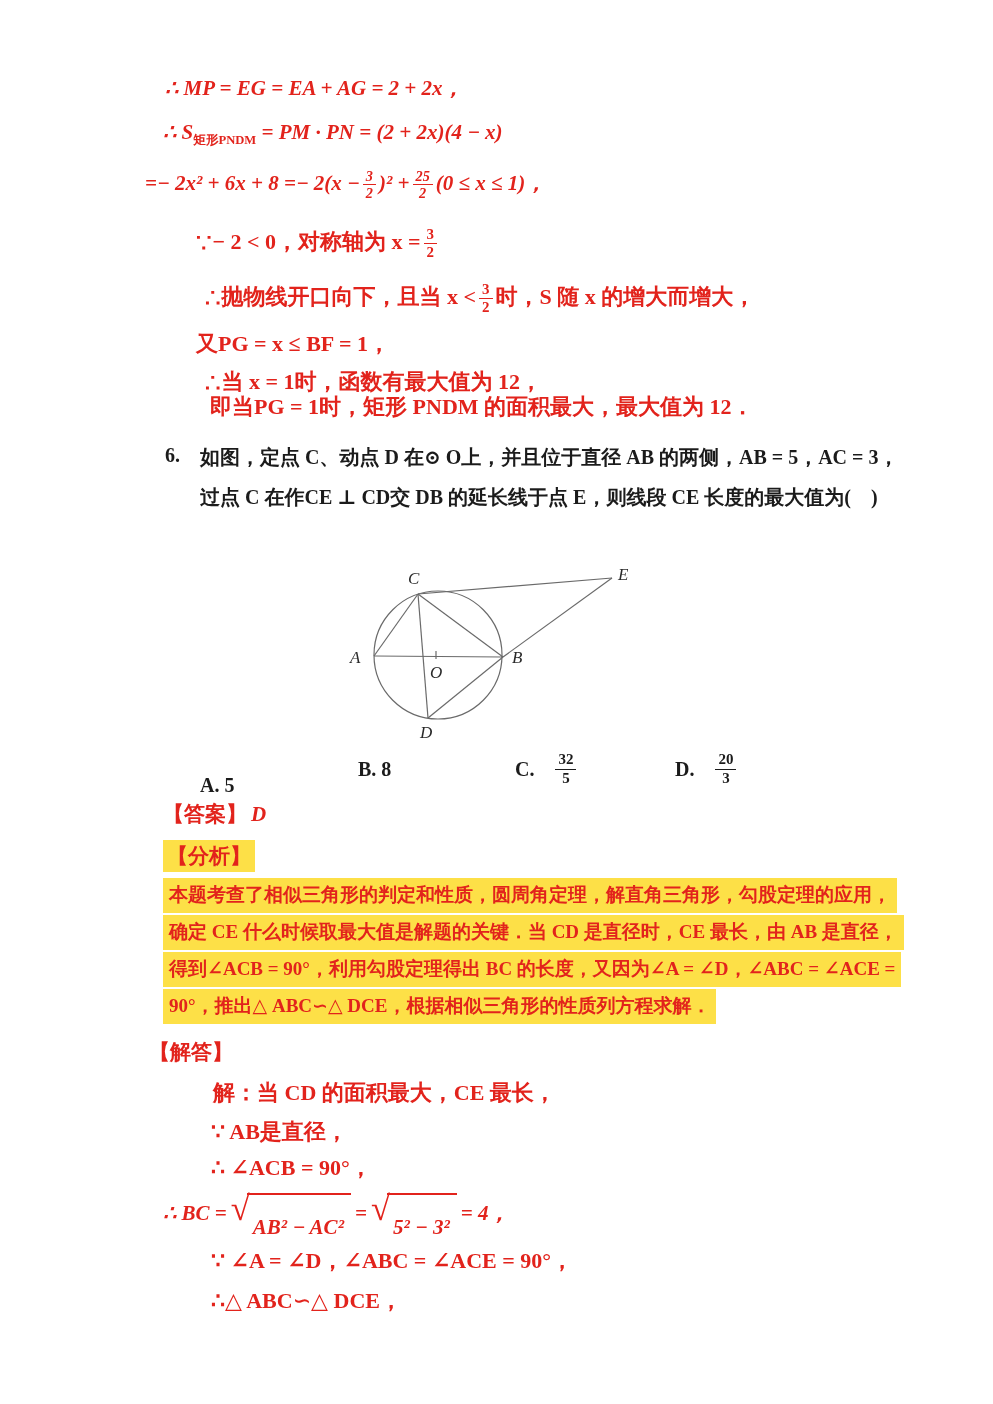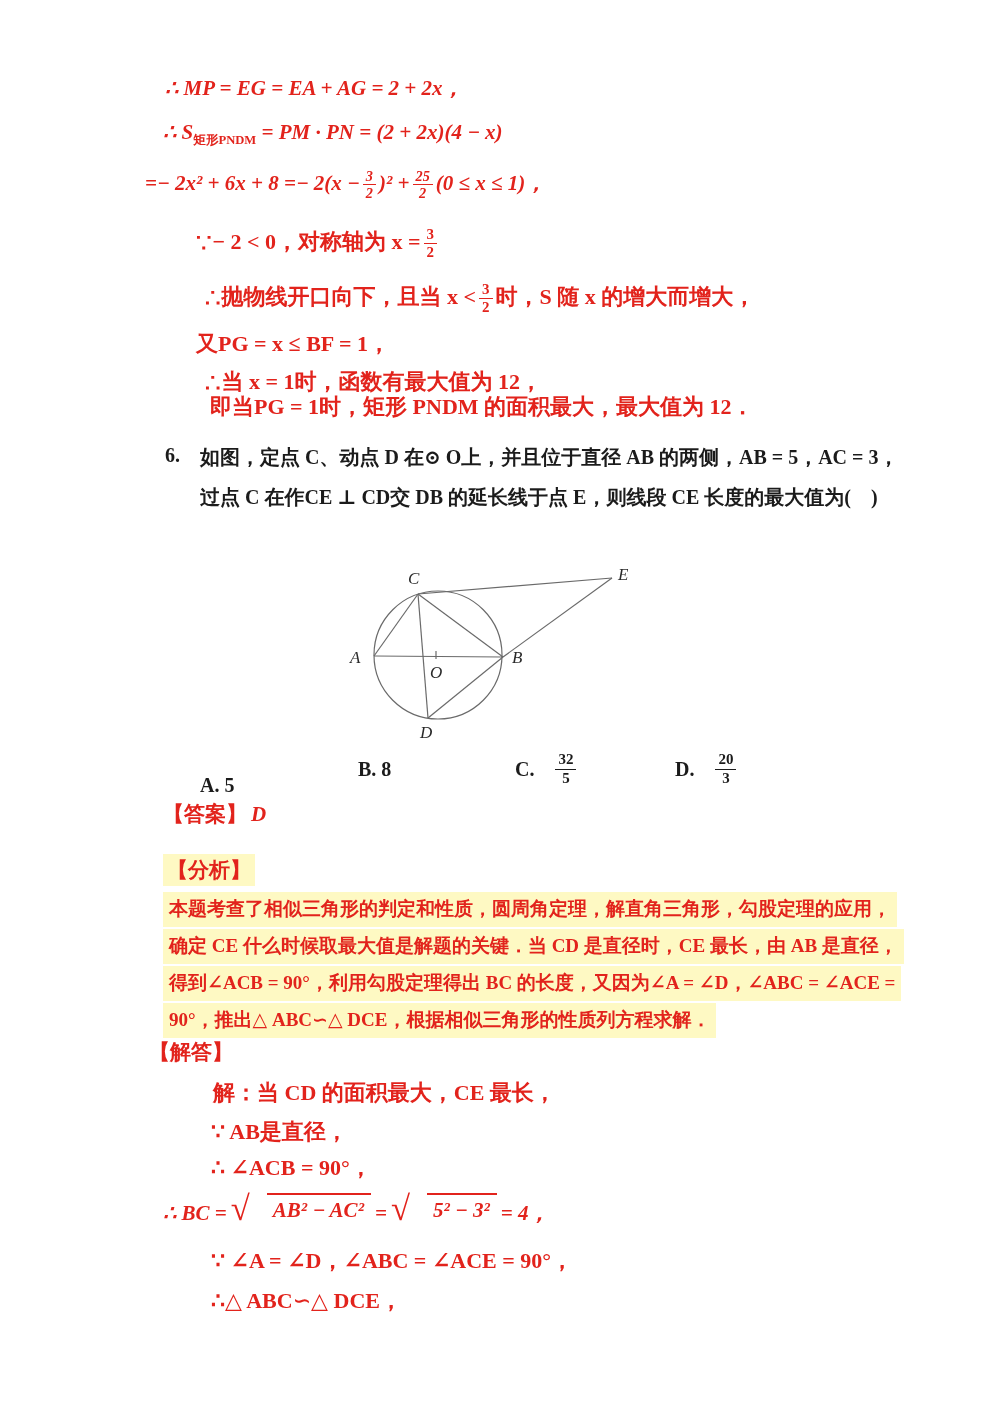--- a/index.html
+++ b/index.html
@@ -10,22 +10,22 @@
   .f-math{font-size:21px;font-style:italic;}
   .f-mix{font-size:22px;font-style:normal;margin-left:48px;}
   .blk{font-size:20px;font-weight:bold;color:#1b1b1b;}
   .frac{display:inline-flex;flex-direction:column;align-items:center;vertical-align:middle;
         font-size:0.68em;line-height:1.15;margin:0 3px;}
   .frac .num{border-bottom:1.5px solid currentColor;padding:0 3px;}
   .frac .den{padding:0 3px;}
   .subtxt{font-size:0.60em;font-style:normal;vertical-align:-5px;}
   .sqrt{display:inline-flex;align-items:flex-start;margin:0 4px;}
   .sqrt .radsym{font-size:1.65em;line-height:0.95;font-weight:normal;margin-right:-3px;}
-  .sqrt .radicand{border-top:2px solid currentColor;padding:3px 7px 0 6px;margin-top:1px;margin-left:20px;}
-  .hl{background:#fef9c3;padding:4px 6px 5px 6px;display:inline-block;margin-top:14px;}
+  .sqrt .radicand{border-top:2px solid currentColor;padding:20px 7px 0 6px;margin-top:1px;}
+  .hl{background:#fde047;padding:4px 6px 5px 6px;display:inline-block;}
   .an{font-size:19px;}
   .choice-frac{display:inline-flex;align-items:center;height:44px;}
   .choice-frac .cf{font-size:15px;margin-left:21px;color:#1b1b1b;font-weight:bold;}
   svg text{font-family:"Liberation Serif","DejaVu Serif",serif;font-style:italic;font-size:17px;fill:#2a2a2a;}
 </style>
 </head>
 <body>
 
 <div class="page">
 

